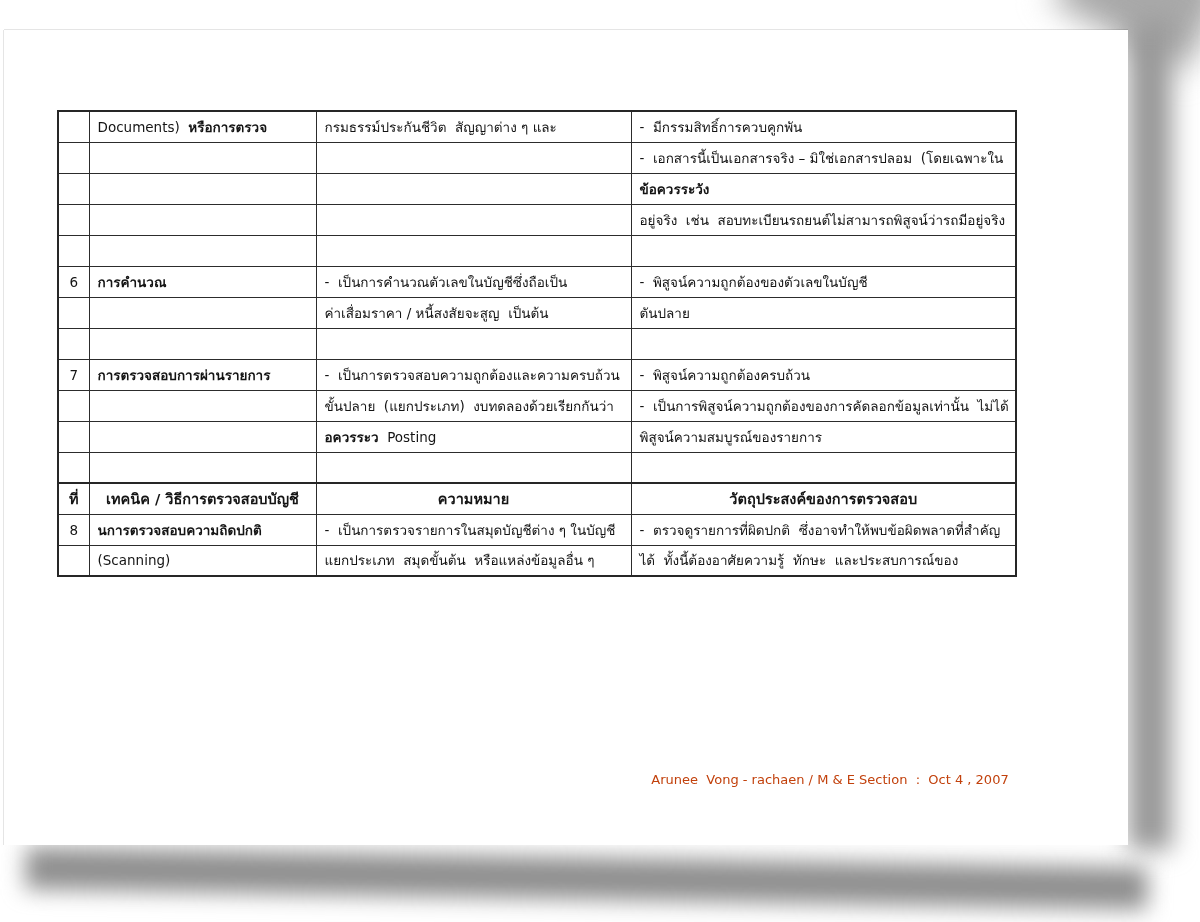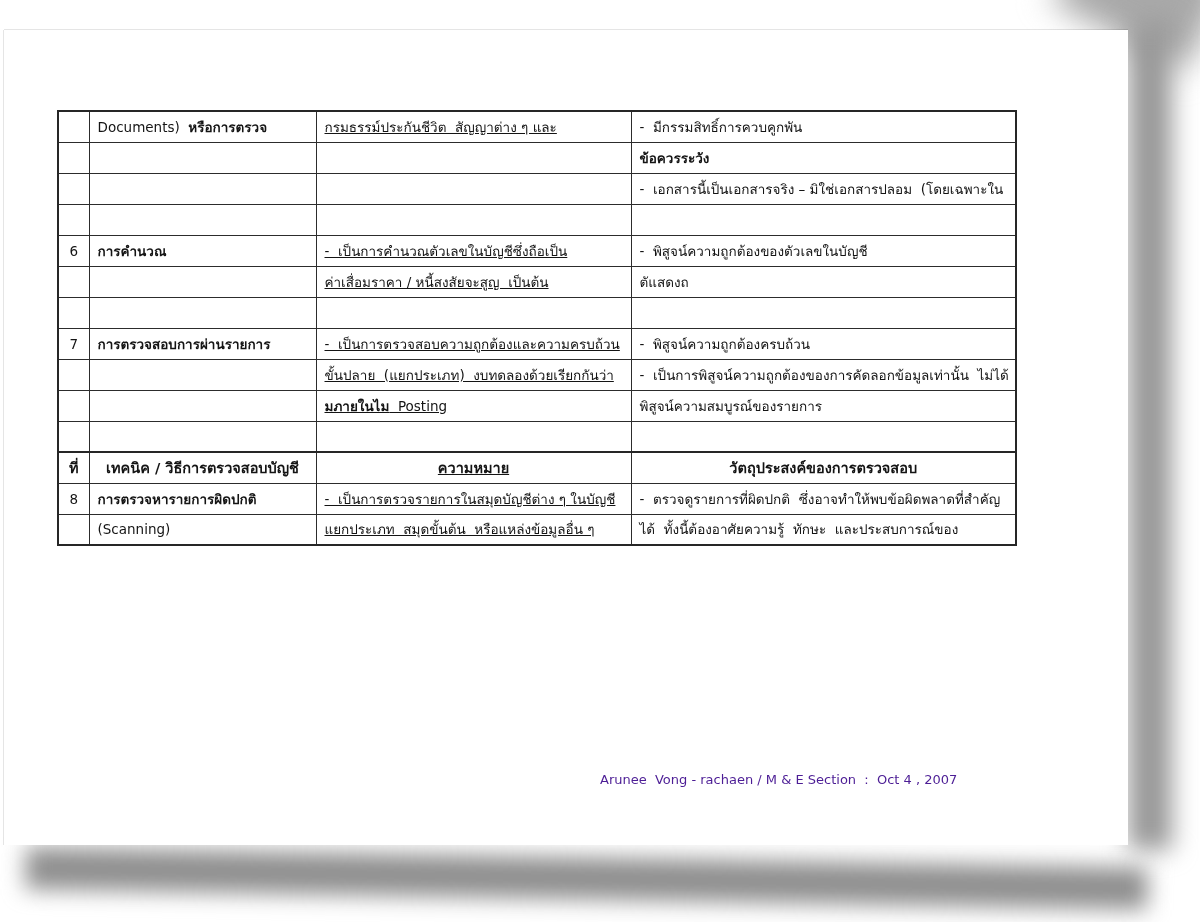--- a/index.html
+++ b/index.html
@@ -48,33 +48,33 @@
     border:1px solid #2c2c2c;
     padding:0 8px;
     font-size:13.5px;
     color:#141414;
     vertical-align:middle;
     white-space:pre;
     overflow:hidden;
   }
   td.c1{text-align:center;padding:0 2px;font-size:14px;}
   td.c2{font-size:14px;}
-  td.c3{font-size:13.5px;text-decoration:underline;}
+  td.c3{font-size:13.5px;}
   td.c4{font-size:13.5px;}
   .b{font-weight:bold;}
   tr.header td{
     font-weight:bold;text-align:center;font-size:14.5px;
     border-top:2px solid #262626;
   }
 
   
   .footer{
     position:absolute;left:596px;top:742px;width:460px;
-    text-align:left;
-    font-size:13px;color:#4c1d95;
+    text-align:center;
+    font-size:13px;color:#c2410c;
     white-space:pre;
   }
 </style>
 </head>
 <body>
 
 <div class="stage">
 
   <div class="shadow s-topright"></div>
   <div class="shadow s-right"></div>
@@ -93,45 +93,51 @@
           <tr>
             <td class="c1"></td>
             <td class="c2"><span>Documents)  </span><span class="b">หรือการตรวจ</span></td>
             <td class="c3"><span>กรมธรรม์ประกันชีวิต  สัญญาต่าง ๆ และ</span></td>
             <td class="c4"><span>-  มีกรรมสิทธิ์การควบคูกพัน</span></td>
           </tr>
           <tr>
             <td class="c1"></td>
             <td class="c2"></td>
             <td class="c3"></td>
+            <td class="c4"><span>-  เอกสารนี้เป็นเอกสารจริง – มิใช่เอกสารปลอม  (โดยเฉพาะใน</span></td>
+          </tr>
+          <tr>
+            <td class="c1"></td>
+            <td class="c2"></td>
+            <td class="c3"></td>
             <td class="c4"><span class="b">ข้อควรระวัง</span></td>
           </tr>
           <tr>
             <td class="c1"></td>
             <td class="c2"></td>
             <td class="c3"></td>
-            <td class="c4"><span>-  เอกสารนี้เป็นเอกสารจริง – มิใช่เอกสารปลอม  (โดยเฉพาะใน</span></td>
+            <td class="c4"><span>อยู่จริง  เช่น  สอบทะเบียนรถยนต์ไม่สามารถพิสูจน์ว่ารถมีอยู่จริง</span></td>
           </tr>
           <tr>
             <td class="c1"></td>
             <td class="c2"></td>
             <td class="c3"></td>
             <td class="c4"></td>
           </tr>
           <tr>
             <td class="c1"><span>6</span></td>
             <td class="c2"><span class="b">การคำนวณ</span></td>
             <td class="c3"><span>-  เป็นการคำนวณตัวเลขในบัญชีซึ่งถือเป็น</span></td>
             <td class="c4"><span>-  พิสูจน์ความถูกต้องของตัวเลขในบัญชี</span></td>
           </tr>
           <tr>
             <td class="c1"></td>
             <td class="c2"></td>
             <td class="c3"><span>ค่าเสื่อมราคา / หนี้สงสัยจะสูญ  เป็นต้น</span></td>
-            <td class="c4"><span>ตัแสดงถ</span></td>
+            <td class="c4"><span>ตันปลาย</span></td>
           </tr>
           <tr>
             <td class="c1"></td>
             <td class="c2"></td>
             <td class="c3"></td>
             <td class="c4"></td>
           </tr>
           <tr>
             <td class="c1"><span>7</span></td>
             <td class="c2"><span class="b">การตรวจสอบการผ่านรายการ</span></td>
@@ -140,38 +146,38 @@
           </tr>
           <tr>
             <td class="c1"></td>
             <td class="c2"></td>
             <td class="c3"><span>ขั้นปลาย  (แยกประเภท)  งบทดลองด้วยเรียกกันว่า</span></td>
             <td class="c4"><span>-  เป็นการพิสูจน์ความถูกต้องของการคัดลอกข้อมูลเท่านั้น  ไม่ได้</span></td>
           </tr>
           <tr>
             <td class="c1"></td>
             <td class="c2"></td>
-            <td class="c3"><span class="b">มภายในไม</span><span>  Posting</span></td>
+            <td class="c3"><span class="b">อควรระว</span><span>  Posting</span></td>
             <td class="c4"><span>พิสูจน์ความสมบูรณ์ของรายการ</span></td>
           </tr>
           <tr>
             <td class="c1"></td>
             <td class="c2"></td>
             <td class="c3"></td>
             <td class="c4"></td>
           </tr>
           <tr class="header">
             <td class="c1"><span class="b">ที่</span></td>
             <td class="c2"><span class="b">เทคนิค / วิธีการตรวจสอบบัญชี</span></td>
             <td class="c3"><span class="b">ความหมาย</span></td>
             <td class="c4"><span class="b">วัตถุประสงค์ของการตรวจสอบ</span></td>
           </tr>
           <tr>
             <td class="c1"><span>8</span></td>
-            <td class="c2"><span class="b">การตรวจหารายการผิดปกติ</span></td>
+            <td class="c2"><span class="b">นการตรวจสอบความถิดปกติ</span></td>
             <td class="c3"><span>-  เป็นการตรวจรายการในสมุดบัญชีต่าง ๆ ในบัญชี</span></td>
             <td class="c4"><span>-  ตรวจดูรายการที่ผิดปกติ  ซึ่งอาจทำให้พบข้อผิดพลาดที่สำคัญ</span></td>
           </tr>
           <tr>
             <td class="c1"></td>
             <td class="c2"><span>(Scanning)</span></td>
             <td class="c3"><span>แยกประเภท  สมุดขั้นต้น  หรือแหล่งข้อมูลอื่น ๆ</span></td>
             <td class="c4"><span>ได้  ทั้งนี้ต้องอาศัยความรู้  ทักษะ  และประสบการณ์ของ</span></td>
           </tr>
         </tbody>

